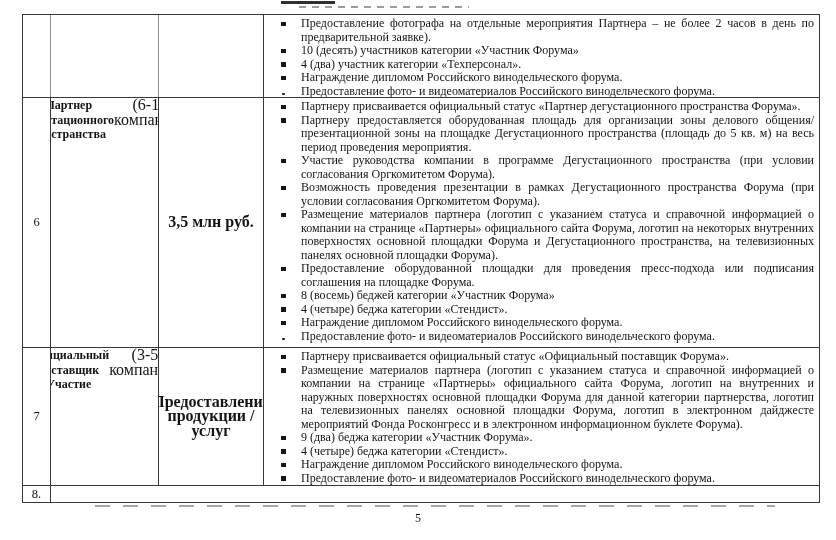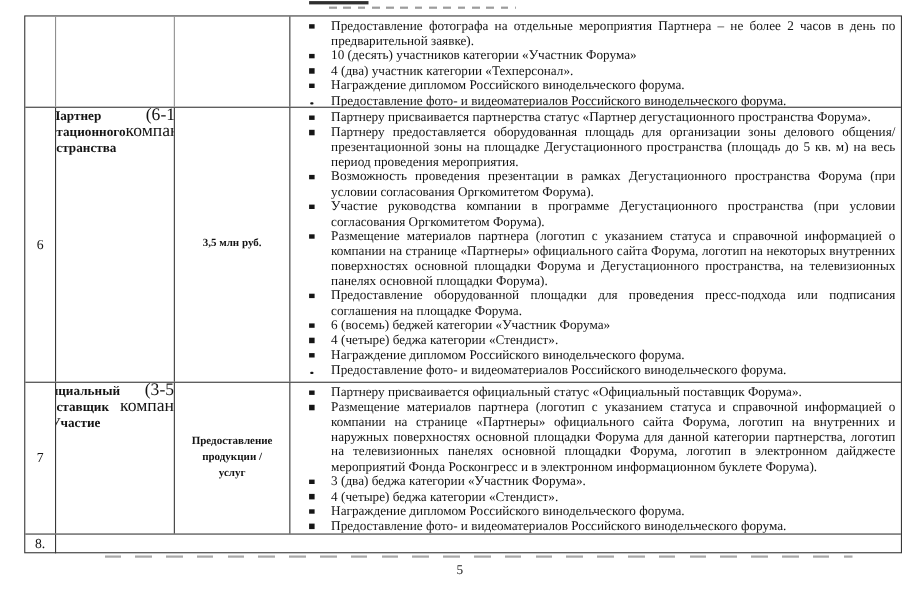--- a/index.html
+++ b/index.html
@@ -32,21 +32,21 @@
   .row .cell:last-child{border-right:none;}
   
   .r0 .c-num,.r0 .c-name{border-right-color:#8f8f8f;}
   .c-num{display:flex;align-items:center;justify-content:center;
     font-size:12.5px;}
   .c-name{display:flex;justify-content:center;
     text-align:center;padding:0 4px;}
   .name-title{font-weight:bold;font-size:12px;line-height:14.5px;white-space:pre-line;}
   .name-note{font-size:16px;line-height:14.5px;}
   .c-price{display:flex;align-items:center;justify-content:center;text-align:center;padding:0 4px;}
-  .price-text{font-weight:bold;font-size:10px;line-height:14.5px;white-space:pre-line;}
+  .price-text{font-weight:bold;font-size:16px;line-height:14.5px;white-space:pre-line;}
   .c-benefits{padding:2px 5px 0 17px;}
   .b-item{display:flex;align-items:flex-start;}
   .b-marker{flex:0 0 20px;width:20px;}
   .m-square::before{content:"";display:block;width:4.5px;height:4.5px;background:#161616;margin-top:4.8px;}
   .m-dot::before{content:"";display:block;width:2.5px;height:2.5px;border-radius:50%;background:#161616;margin-top:8px;margin-left:1px;}
   .b-text{flex:1;font-size:12px;line-height:13.5px;text-align:justify;}
   
   .page-number{position:absolute;left:0;right:0;top:511px;text-align:center;
     font-size:12px;color:#1a1a1a;}
 </style>
@@ -91,45 +91,45 @@
 дегустационного
 пространства</div>
         <div class="name-note">(6-10 компаний)</div>
       </div>
       <div class="cell c-price">
         <div class="price-text">3,5 млн руб.</div>
       </div>
       <div class="cell c-benefits">
         <div class="b-item">
           <div class="b-marker m-square"></div>
-          <div class="b-text">Партнеру присваивается партнерства статус «Партнер дегустационного пространства Форума».</div>
+          <div class="b-text">Партнеру присваивается официальный статус «Партнер дегустационного пространства Форума».</div>
         </div>
         <div class="b-item">
           <div class="b-marker m-square"></div>
           <div class="b-text">Партнеру предоставляется оборудованная площадь для организации зоны делового общения/презентационной зоны на площадке Дегустационного пространства (площадь до 5 кв. м) на весь период проведения мероприятия.</div>
         </div>
         <div class="b-item">
           <div class="b-marker m-square"></div>
-          <div class="b-text">Возможность проведения презентации в рамках Дегустационного пространства Форума (при условии согласования Оргкомитетом Форума).</div>
+          <div class="b-text">Участие руководства компании в программе Дегустационного пространства (при условии согласования Оргкомитетом Форума).</div>
         </div>
         <div class="b-item">
           <div class="b-marker m-square"></div>
-          <div class="b-text">Участие руководства компании в программе Дегустационного пространства (при условии согласования Оргкомитетом Форума).</div>
+          <div class="b-text">Возможность проведения презентации в рамках Дегустационного пространства Форума (при условии согласования Оргкомитетом Форума).</div>
         </div>
         <div class="b-item">
           <div class="b-marker m-square"></div>
           <div class="b-text">Размещение материалов партнера (логотип с указанием статуса и справочной информацией о компании на странице «Партнеры» официального сайта Форума, логотип на некоторых внутренних поверхностях основной площадки Форума и Дегустационного пространства, на телевизионных панелях основной площадки Форума).</div>
         </div>
         <div class="b-item">
           <div class="b-marker m-square"></div>
           <div class="b-text">Предоставление оборудованной площадки для проведения пресс-подхода или подписания соглашения на площадке Форума.</div>
         </div>
         <div class="b-item">
           <div class="b-marker m-square"></div>
-          <div class="b-text">6 (восемь) беджей категории «Участник Форума»</div>
+          <div class="b-text">8 (восемь) беджей категории «Участник Форума»</div>
         </div>
         <div class="b-item">
           <div class="b-marker m-square"></div>
           <div class="b-text">4 (четыре) беджа категории «Стендист».</div>
         </div>
         <div class="b-item">
           <div class="b-marker m-square"></div>
           <div class="b-text">Награждение дипломом Российского винодельческого форума.</div>
         </div>
         <div class="b-item">
@@ -155,21 +155,21 @@
         <div class="b-item">
           <div class="b-marker m-square"></div>
           <div class="b-text">Партнеру присваивается официальный статус «Официальный поставщик Форума».</div>
         </div>
         <div class="b-item">
           <div class="b-marker m-square"></div>
           <div class="b-text">Размещение материалов партнера (логотип с указанием статуса и справочной информацией о компании на странице «Партнеры» официального сайта Форума, логотип на внутренних и наружных поверхностях основной площадки Форума для данной категории партнерства, логотип на телевизионных панелях основной площадки Форума, логотип в электронном дайджесте мероприятий Фонда Росконгресс и в электронном информационном буклете Форума).</div>
         </div>
         <div class="b-item">
           <div class="b-marker m-square"></div>
-          <div class="b-text">3 (два) беджа категории «Участник Форума».</div>
+          <div class="b-text">9 (два) беджа категории «Участник Форума».</div>
         </div>
         <div class="b-item">
           <div class="b-marker m-square"></div>
           <div class="b-text">4 (четыре) беджа категории «Стендист».</div>
         </div>
         <div class="b-item">
           <div class="b-marker m-square"></div>
           <div class="b-text">Награждение дипломом Российского винодельческого форума.</div>
         </div>
         <div class="b-item">

